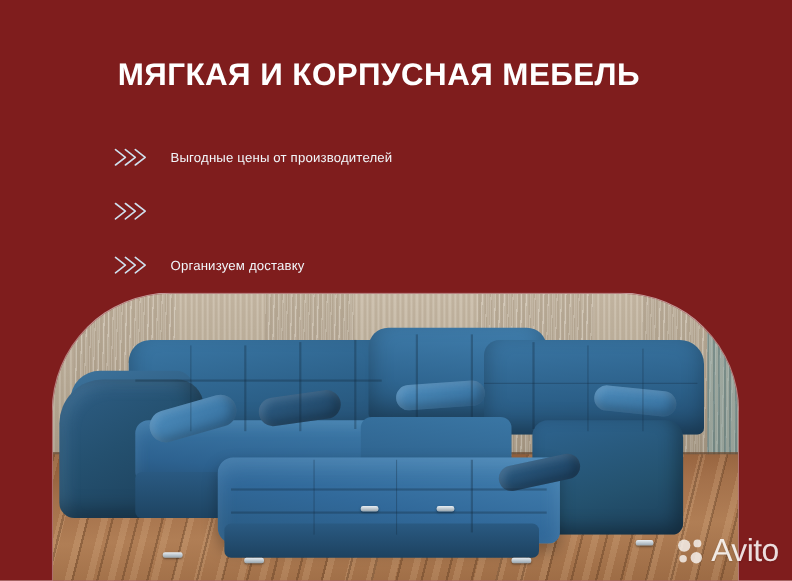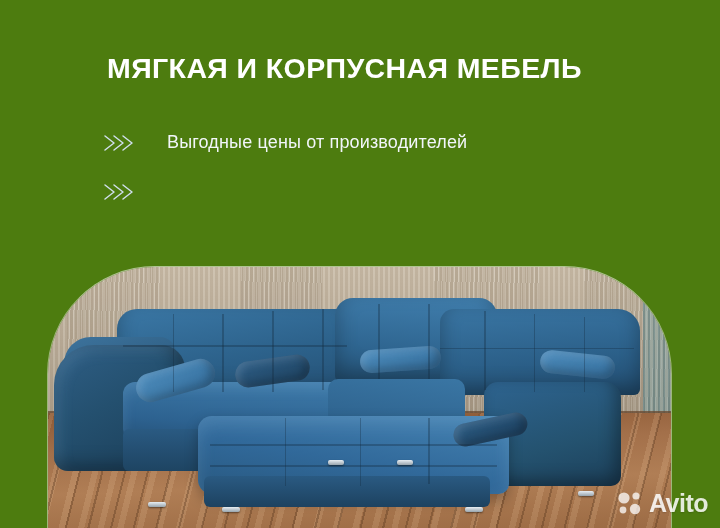--- a/index.html
+++ b/index.html
@@ -4,21 +4,21 @@
 <style>
   * { margin:0; padding:0; box-sizing:border-box; }
   html, body {
     width:720px; height:528px;
     font-family:"Liberation Sans", sans-serif;
     overflow:hidden;
   }
   .ad-canvas {
     position:relative;
     width:720px; height:528px;
-    background:#4d7c0f;
+    background:#7f1d1d;
   }
 
   
   .headline {
     position:absolute;
     left:107px; top:52px;
     width:540px;
     font-size:28.5px;
     font-weight:bold;
     letter-spacing:0.4px;
@@ -36,22 +36,22 @@
     display:flex;
     align-items:center;
     height:49px;
   }
   .chev-icon {
     width:34px; height:22px;
     flex:0 0 34px;
     display:block;
   }
   .feature-label {
-    margin-left:30px;
-    font-size:18px;
+    margin-left:18px;
+    font-size:12px;
     color:#f2f6fa;
     letter-spacing:0.15px;
     white-space:nowrap;
   }
 
   
   .photo-card {
     position:absolute;
     left:47px; top:266px;
     width:625px; height:262px;
@@ -238,21 +238,21 @@
   
   .watermark {
     position:absolute;
     right:12px; bottom:10px;
     display:flex; align-items:center; gap:6px;
     opacity:.85;
     pointer-events:none;
   }
   .wm-dots { width:26px; height:26px; display:block; }
   .wm-text {
-    font-size:25px; font-weight:bold;
+    font-size:29px; font-weight:normal;
     color:#ffffff; letter-spacing:-0.5px;
     text-shadow:0 1px 2px rgba(0,0,0,.18);
   }
 </style>
 </head>
 <body>
 
 <div class="ad-canvas">
 
   <div class="headline">МЯГКАЯ И КОРПУСНАЯ МЕБЕЛЬ</div>
@@ -273,20 +273,30 @@
     <div class="feature-row">
       <svg class="chev-icon" viewBox="0 0 34 22">
         <g fill="none" stroke="#cfdeec" stroke-width="1.5" stroke-linecap="round" stroke-linejoin="round">
           <polyline points="2,4 11,11 2,18"></polyline>
           <polyline points="11,4 20,11 11,18"></polyline>
           <polyline points="20,4 29,11 20,18"></polyline>
         </g>
       </svg>
     </div>
 
+    <div class="feature-row">
+      <svg class="chev-icon" viewBox="0 0 34 22">
+        <g fill="none" stroke="#cfdeec" stroke-width="1.5" stroke-linecap="round" stroke-linejoin="round">
+          <polyline points="2,4 11,11 2,18"></polyline>
+          <polyline points="11,4 20,11 11,18"></polyline>
+          <polyline points="20,4 29,11 20,18"></polyline>
+        </g>
+      </svg>
+      <span class="feature-label">Организуем доставку</span>
+    </div>
 
   </div>
 
   <div class="photo-card">
     <div class="photo-inner">
 
       <div class="wall">
         <div class="wall-panel p1"></div>
         <div class="wall-panel p2"></div>
         <div class="wall-panel p3"></div>

